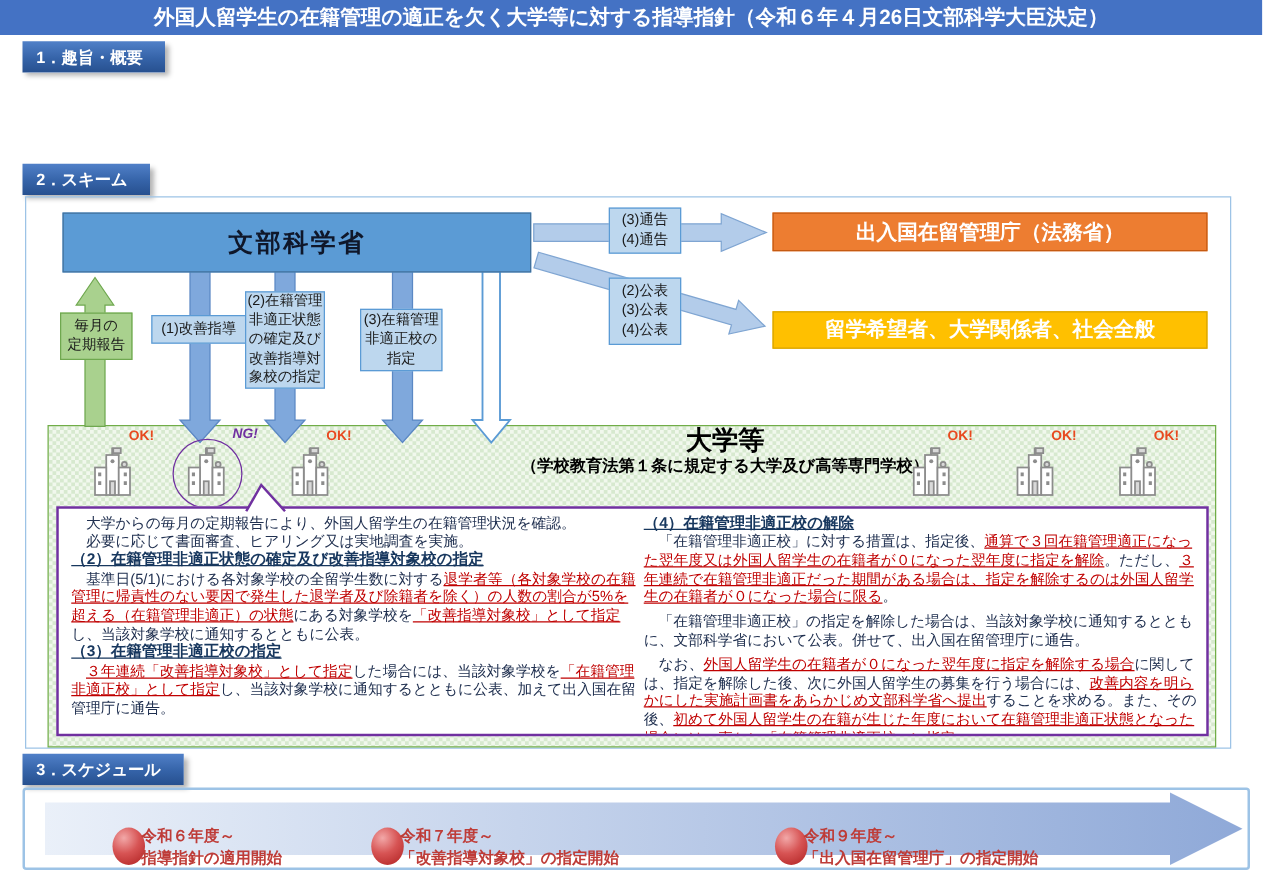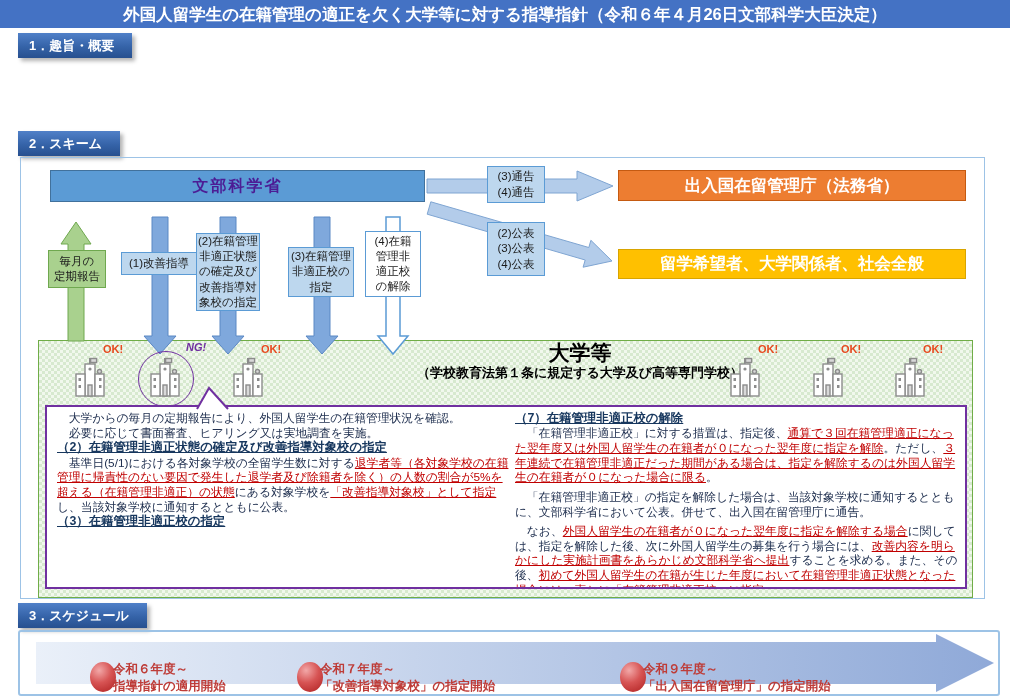--- a/index.html
+++ b/index.html
@@ -11,22 +11,22 @@
   
   .hdr{position:absolute;height:25px;line-height:25px;color:#fff;font-size:13px;font-weight:bold;
        padding:0 18px 0 11px;background:linear-gradient(180deg,#5080C8 0%,#3563A8 55%,#27508F 100%);
        box-shadow:3px 3px 4px rgba(0,0,0,.3);}
   .intro-box{position:absolute;left:20px;top:63px;width:972px;height:63px;box-sizing:border-box;
              border:1px solid #8EA9DB;padding:5px 10px;font-size:13.5px;line-height:1.42;color:#1a1a1a;}
   .s2-frame{position:absolute;left:20px;top:157px;width:965px;height:442px;box-sizing:border-box;
             border:1.5px solid #9DC3E6;}
   .box{position:absolute;box-sizing:border-box;display:flex;align-items:center;justify-content:center;
        text-align:center;font-weight:bold;z-index:2;}
-  .mext{left:50px;top:170px;width:375px;height:32px;background:#5B9BD5;border:1.5px solid #41719C;
-        color:#4c1d95;font-size:16px;letter-spacing:2px;}
+  .mext{left:50px;top:170px;width:375px;height:48px;background:#5B9BD5;border:1.5px solid #41719C;
+        color:#0f172a;font-size:20px;letter-spacing:2px;}
   .immig{left:618px;top:170px;width:348px;height:31px;background:#ED7D31;border:1px solid #C55A11;
          color:#fff;font-size:16.5px;}
   .aud{left:618px;top:249px;width:348px;height:30px;background:#FFC000;border:1px solid #D8A400;
        color:#fff;font-size:16.5px;}
   .lbl{position:absolute;box-sizing:border-box;background:#BDD7EE;border:1px solid #5B9BD5;
        color:#1a1a1a;font-size:11.5px;line-height:1.32;text-align:center;white-space:pre-line;
        display:flex;align-items:center;justify-content:center;z-index:2;}
   .lbl.white{background:#fff;}
   .overlay{position:absolute;left:0;top:0;z-index:1;pointer-events:none;}
   .overlay.top{z-index:3;}
@@ -111,24 +111,20 @@
 定期報告</div>
   <div class="lbl" style="left:121px;top:252px;width:76px;height:23px;">(1)改善指導</div>
   <div class="lbl" style="left:196px;top:233px;width:64px;height:78px;">(2)在籍管理
 非適正状態
 の確定及び
 改善指導対
 象校の指定</div>
   <div class="lbl" style="left:288px;top:247px;width:66px;height:50px;">(3)在籍管理
 非適正校の
 指定</div>
-  <div class="lbl white" style="left:365px;top:231px;width:56px;height:66px;">(4)在籍
-管理非
-適正校
-の解除</div>
 
   <div class="uni-title">
     <div class="t1">大学等</div>
     <div class="t2">（学校教育法第１条に規定する大学及び高等専門学校）</div>
   </div>
 
   <svg class="uni-icon" style="left:73px;top:357px;" viewBox="0 0 34 40">
       <g fill="#fff" stroke="#8C8C8C" stroke-width="1.4">
         <rect x="16" y="1" width="1.6" height="6" fill="#8C8C8C" stroke="none"></rect>
         <rect x="17.6" y="1.5" width="6" height="4" fill="#D9D9D9"></rect>
@@ -233,23 +229,24 @@
   <span class="badge ok" style="left:923px;top:343px;">OK!</span>
   <div class="ng-circle"></div>
 
   <div class="detail">
     <div class="dcol left">
       <p class="dp"><span>　大学からの毎月の定期報告により、外国人留学生の在籍管理状況を確認。
 　必要に応じて書面審査、ヒアリング又は実地調査を実施。</span></p>
       <div class="dh">（2）在籍管理非適正状態の確定及び改善指導対象校の指定</div>
       <p class="dp"><span>　基準日(5/1)における各対象学校の全留学生数に対する</span><span class="red">退学者等（各対象学校の在籍管理に帰責性のない要因で発生した退学者及び除籍者を除く）の人数の割合が5%を超える（在籍管理非適正）の状態</span><span>にある対象学校を</span><span class="red">「改善指導対象校」として指定</span><span>し、当該対象学校に通知するとともに公表。</span></p>
       <div class="dh">（3）在籍管理非適正校の指定</div>
+      <p class="dp"><span>　</span><span class="red">３年連続「改善指導対象校」として指定</span><span>した場合には、当該対象学校を</span><span class="red">「在籍管理非適正校」として指定</span><span>し、当該対象学校に通知するとともに公表、加えて出入国在留管理庁に通告。</span></p>
     </div>
     <div class="dcol right">
-      <div class="dh">（7）在籍管理非適正校の解除</div>
+      <div class="dh">（4）在籍管理非適正校の解除</div>
       <p class="dp"><span>　「在籍管理非適正校」に対する措置は、指定後、</span><span class="red">通算で３回在籍管理適正になった翌年度又は外国人留学生の在籍者が０になった翌年度に指定を解除</span><span>。ただし、</span><span class="red">３年連続で在籍管理非適正だった期間がある場合は、指定を解除するのは外国人留学生の在籍者が０になった場合に限る</span><span>。</span></p>
       <p class="dp gap"><span>　「在籍管理非適正校」の指定を解除した場合は、当該対象学校に通知するとともに、文部科学省において公表。併せて、出入国在留管理庁に通告。</span></p>
       <p class="dp gap"><span>　なお、</span><span class="red">外国人留学生の在籍者が０になった翌年度に指定を解除する場合</span><span>に関しては、指定を解除した後、次に外国人留学生の募集を行う場合には、</span><span class="red">改善内容を明らかにした実施計画書をあらかじめ文部科学省へ提出</span><span>することを求める。また、その後、</span><span class="red">初めて外国人留学生の在籍が生じた年度において在籍管理非適正状態となった場合には、直ちに「在籍管理非適正校」に指定</span><span>。</span></p>
     </div>
   </div>
 
   <svg class="overlay top" width="1010" height="700">
     <path d="M197 408 L209 388 L228 408 Z" fill="#fff" stroke="none"></path>
     <path d="M197 409 L209 388 L228 409" fill="none" stroke="#7030A0" stroke-width="2"></path>
   </svg>

